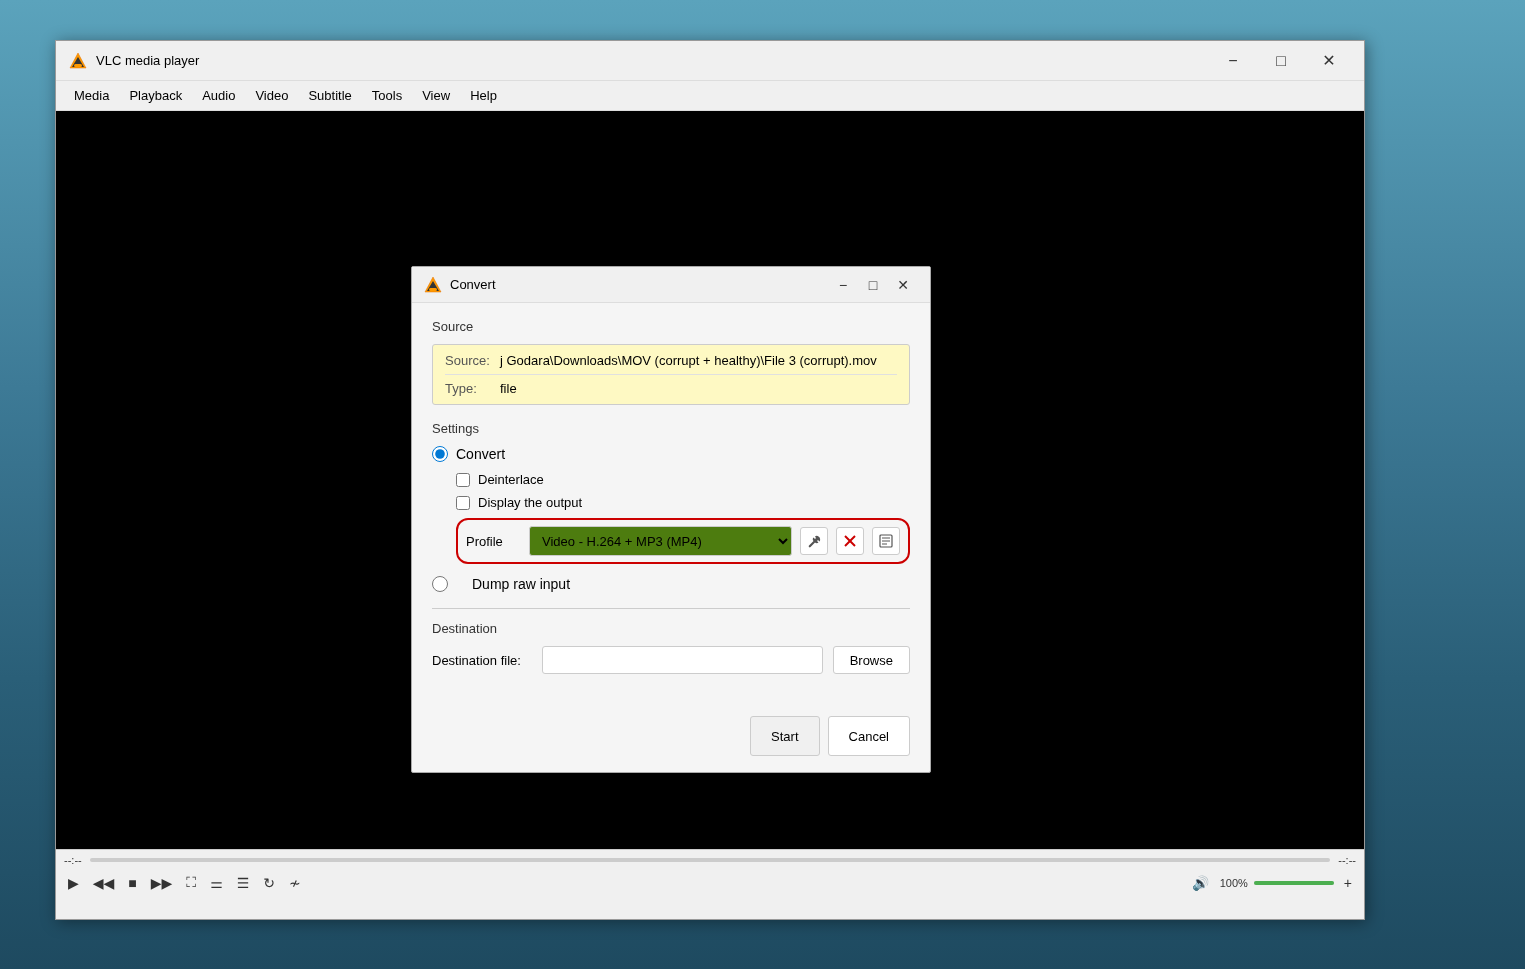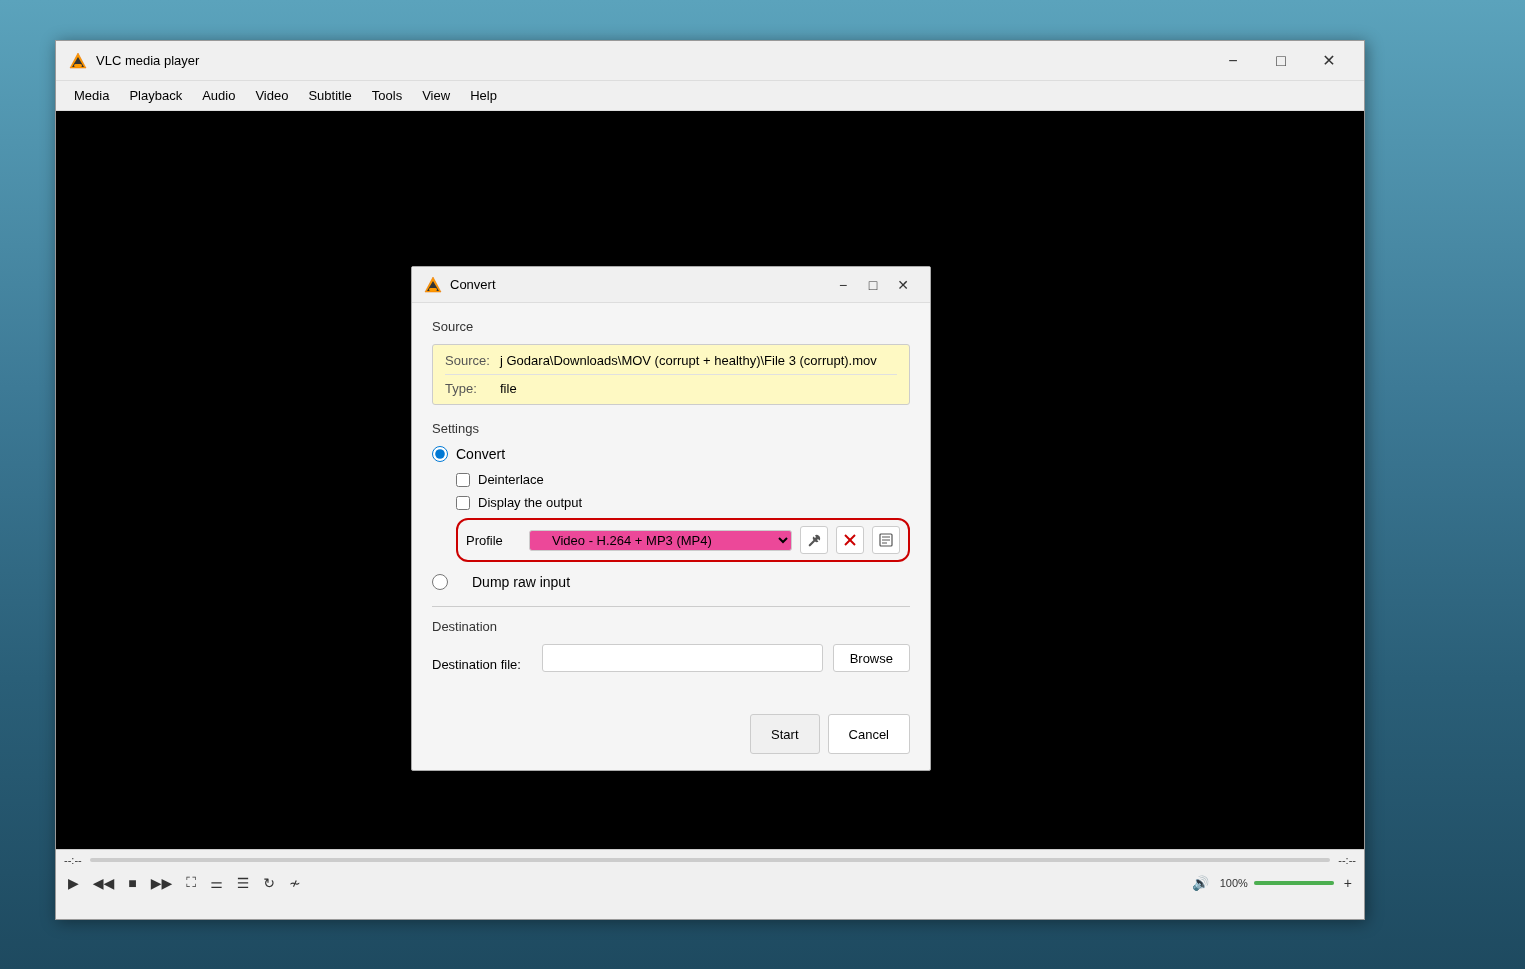--- a/index.html
+++ b/index.html
@@ -338,26 +338,26 @@
     }
 
     .profile-label {
       font-size: 13px;
       color: #000;
       min-width: 55px;
     }
 
     .profile-select {
       flex: 1;
-      height: 21px;
+      height: 30px;
       border: 1px solid #ccc;
       border-radius: 3px;
-      padding: 0 18px;
-      font-size: 13px;
-      background: #ec4899;
+      padding: 0 8px;
+      font-size: 13px;
+      background: #4d7c0f;
       cursor: pointer;
     }
 
     .profile-btn {
       width: 28px;
       height: 28px;
       border: 1px solid #ccc;
       background: white;
       border-radius: 3px;
       cursor: pointer;
@@ -383,21 +383,21 @@
       border-top: 1px solid #ccc;
       margin: 12px 0;
     }
 
     .destination-section {
       margin-bottom: 16px;
     }
 
     .dest-row {
       display: flex;
-      align-items: flex-end;
+      align-items: center;
       gap: 10px;
     }
 
     .dest-label {
       font-size: 13px;
       color: #000;
       min-width: 100px;
     }
 
     .dest-input {

